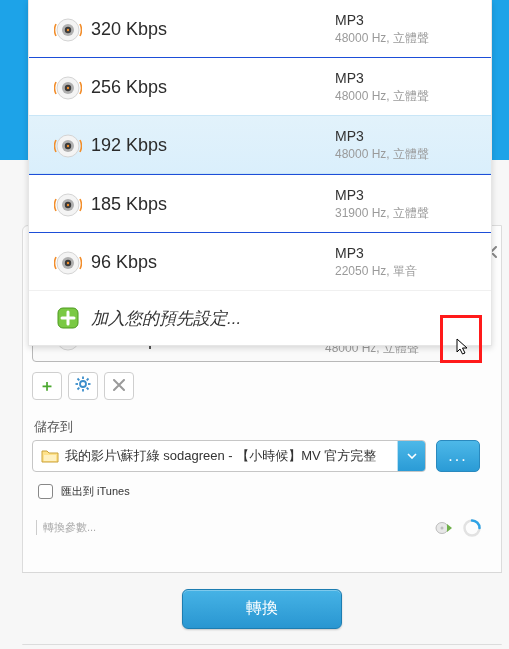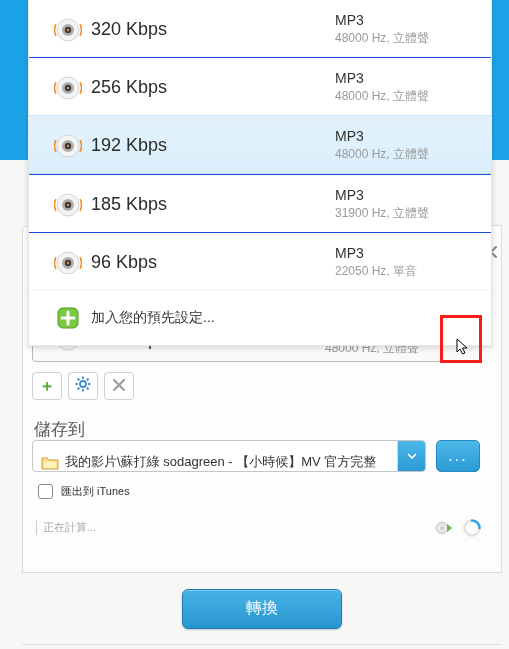--- a/index.html
+++ b/index.html
@@ -73,21 +73,21 @@
   .dd-item .meta-col .sub { font-size: 12px; color: #9a9a9a; margin-top: 2px; }
 
   .dd-add {
     display: flex;
     align-items: center;
     padding: 14px 16px;
     border-top: 1px solid #f0f0f0;
     cursor: pointer;
   }
   .dd-add .icon-col { width: 46px; display:flex; justify-content:center; }
-  .dd-add .label-col { font-size: 14px; color: #333; }
+  .dd-add .label-col { font-size: 17px; color: #333; font-style: italic; }
 
   svg.speaker { width: 28px; height: 28px; }
   svg.plus-badge { width: 26px; height: 26px; }
 
   
   .selector-field {
     position: absolute;
     left: 32px; top: 316px;
     width: 450px; height: 46px;
     background: #fafafa;
@@ -135,36 +135,36 @@
     cursor:pointer;
     font-size:16px;
   }
   .tb-btn .plus { color:#4aa82e; font-weight:bold; }
   .tb-btn .gear { color:#3b8ecb; }
   .tb-btn .x { color:#9a9a9a; }
 
   .section-label {
     position:absolute;
     left: 34px; top: 418px;
-    font-size: 17px; color:#555;
+    font-size: 13px; color:#555;
   }
 
   .save-row {
     position:absolute;
     left: 32px; top: 440px;
     width: 448px;
     display:flex; gap: 10px; align-items:center;
   }
   .save-field {
     flex:1;
     height: 32px;
     border:1px solid #c6c6c6;
     border-radius:4px;
     background:#fff;
-    display:flex; align-items:flex-end;
+    display:flex; align-items:center;
     padding: 0 6px 0 6px;
     overflow:hidden;
     cursor:pointer;
   }
   .save-field .folder-ico { width:22px; display:flex; justify-content:center; }
   .save-field .path-text { flex:1; white-space:nowrap; overflow:hidden; font-size:13px; color:#333; padding:0 4px; }
   .save-field .dd-cap {
     width: 28px; height: 100%;
     background: linear-gradient(#4db8e8, #2a9bd6);
     display:flex; align-items:center; justify-content:center;
@@ -419,21 +419,21 @@
     </div>
   </div>
 
   <div class="itunes-row">
     <div class="chkbox"></div>
     <span>匯出到 iTunes</span>
   </div>
 
   <div class="params-row">
     <div class="params-text">
-      <div class="calc">正在計算...</div>
+      <div class="calc">轉換參數...</div>
     </div>
     <div class="params-icons">
       <svg width="20" height="18" viewBox="0 0 20 18">
         <ellipse cx="8" cy="9" rx="6" ry="5.5" fill="#e8e8e8" stroke="#bdbdbd"></ellipse>
         <circle cx="8" cy="9" r="1.5" fill="#bdbdbd"></circle>
         <path d="M13 5 L18 9 L13 13 Z" fill="#6fb04a"></path>
       </svg>
       <svg width="20" height="20" viewBox="0 0 20 20">
         <circle cx="10" cy="10" r="7.5" fill="none" stroke="#e2e2e2" stroke-width="2.5"></circle>
         <path d="M10 2.5 A7.5 7.5 0 0 1 17.5 10" fill="none" stroke="#2ea3e6" stroke-width="2.5" stroke-linecap="round"></path>

